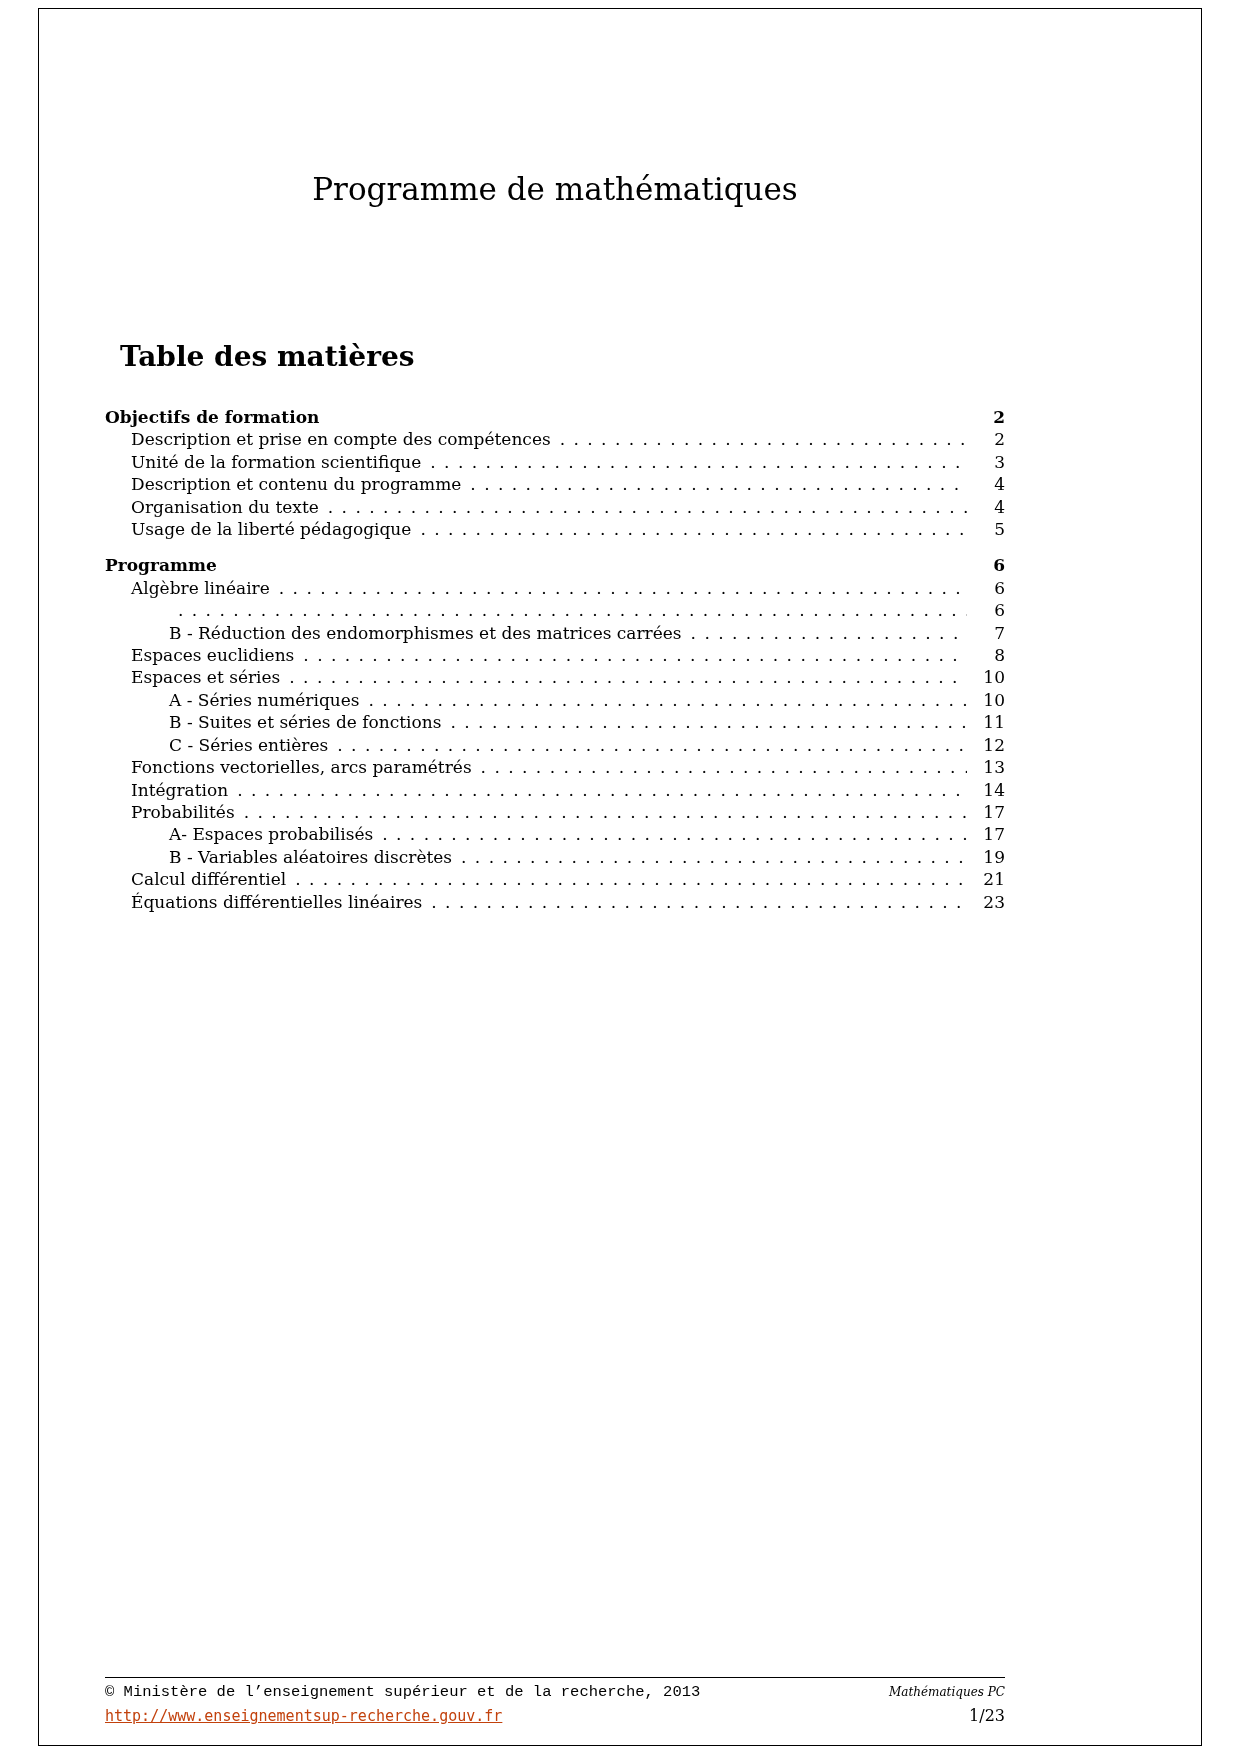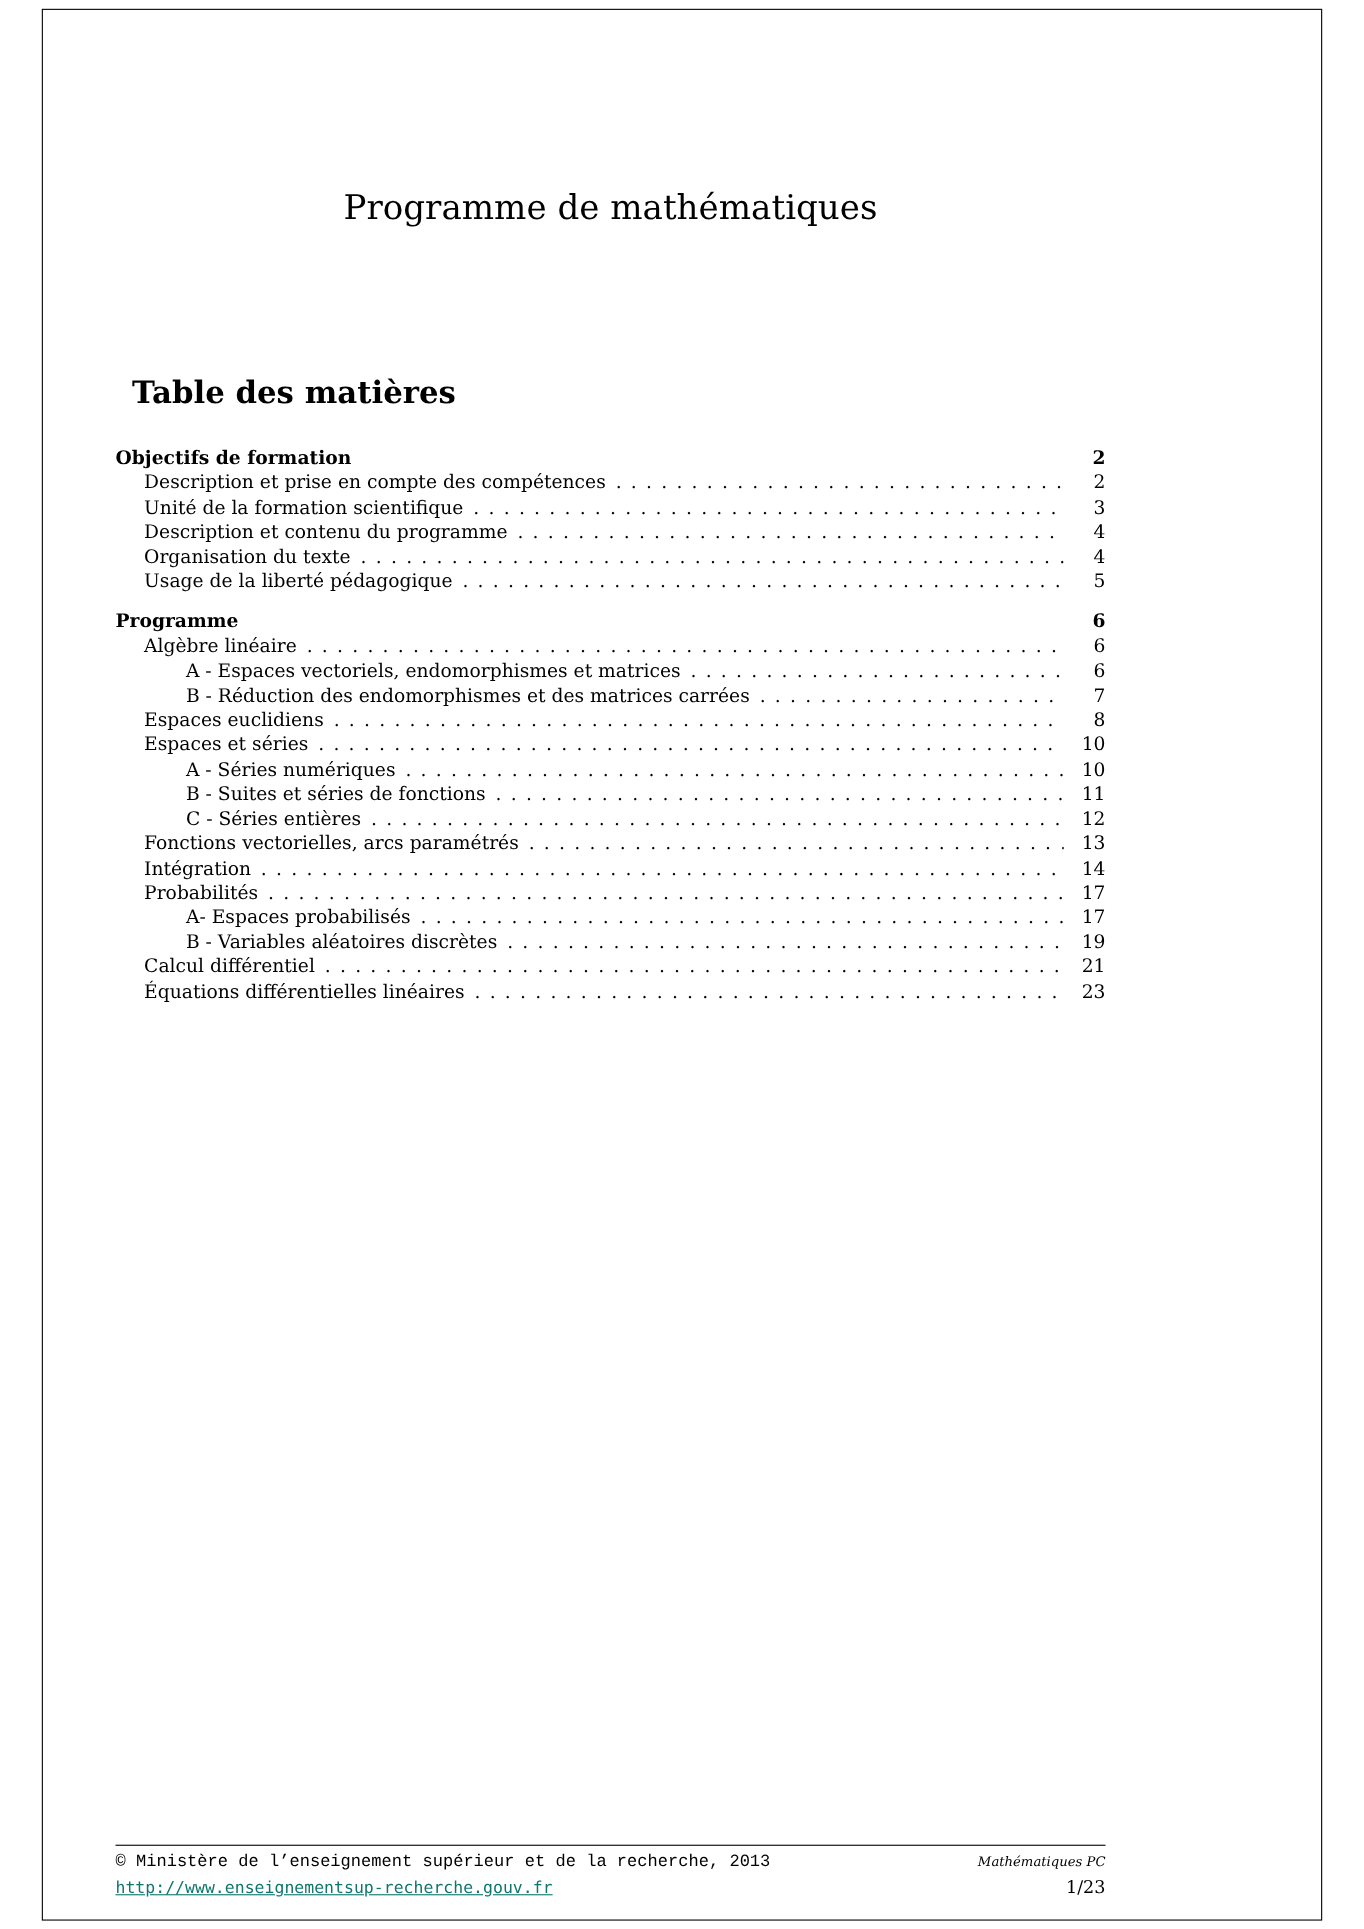--- a/index.html
+++ b/index.html
@@ -127,21 +127,20 @@
     <span class="lbl">Programme</span>
     <span class="leader"></span>
     <span class="pg">6</span>
   </div>
   <div class="row l1">
     <span class="lbl">Algèbre linéaire</span>
     <span class="leader"></span>
     <span class="pg">6</span>
   </div>
   <div class="row l2">
-    <span class="lbl">A - Espaces vectoriels, endomorphismes et matrices</span>
     <span class="leader"></span>
     <span class="pg">6</span>
   </div>
   <div class="row l2">
     <span class="lbl">B - Réduction des endomorphismes et des matrices carrées</span>
     <span class="leader"></span>
     <span class="pg">7</span>
   </div>
   <div class="row l1">
     <span class="lbl">Espaces euclidiens</span>
@@ -206,16 +205,16 @@
 
 </nav>
 
 <footer class="footer">
   <div class="footer-rule"></div>
   <div class="frow">
     <span class="copyright">© Ministère de l’enseignement supérieur et de la recherche, 2013</span>
     <span class="docname">Mathématiques PC</span>
   </div>
   <div class="frow">
-    <a class="url" href="#" style="color: #0f766e;">http://www.enseignementsup-recherche.gouv.fr</a>
+    <a class="url" href="#" style="color: #c2410c;">http://www.enseignementsup-recherche.gouv.fr</a>
     <span class="pageno">1/23</span>
   </div>
 </footer>
 
 </body></html>

